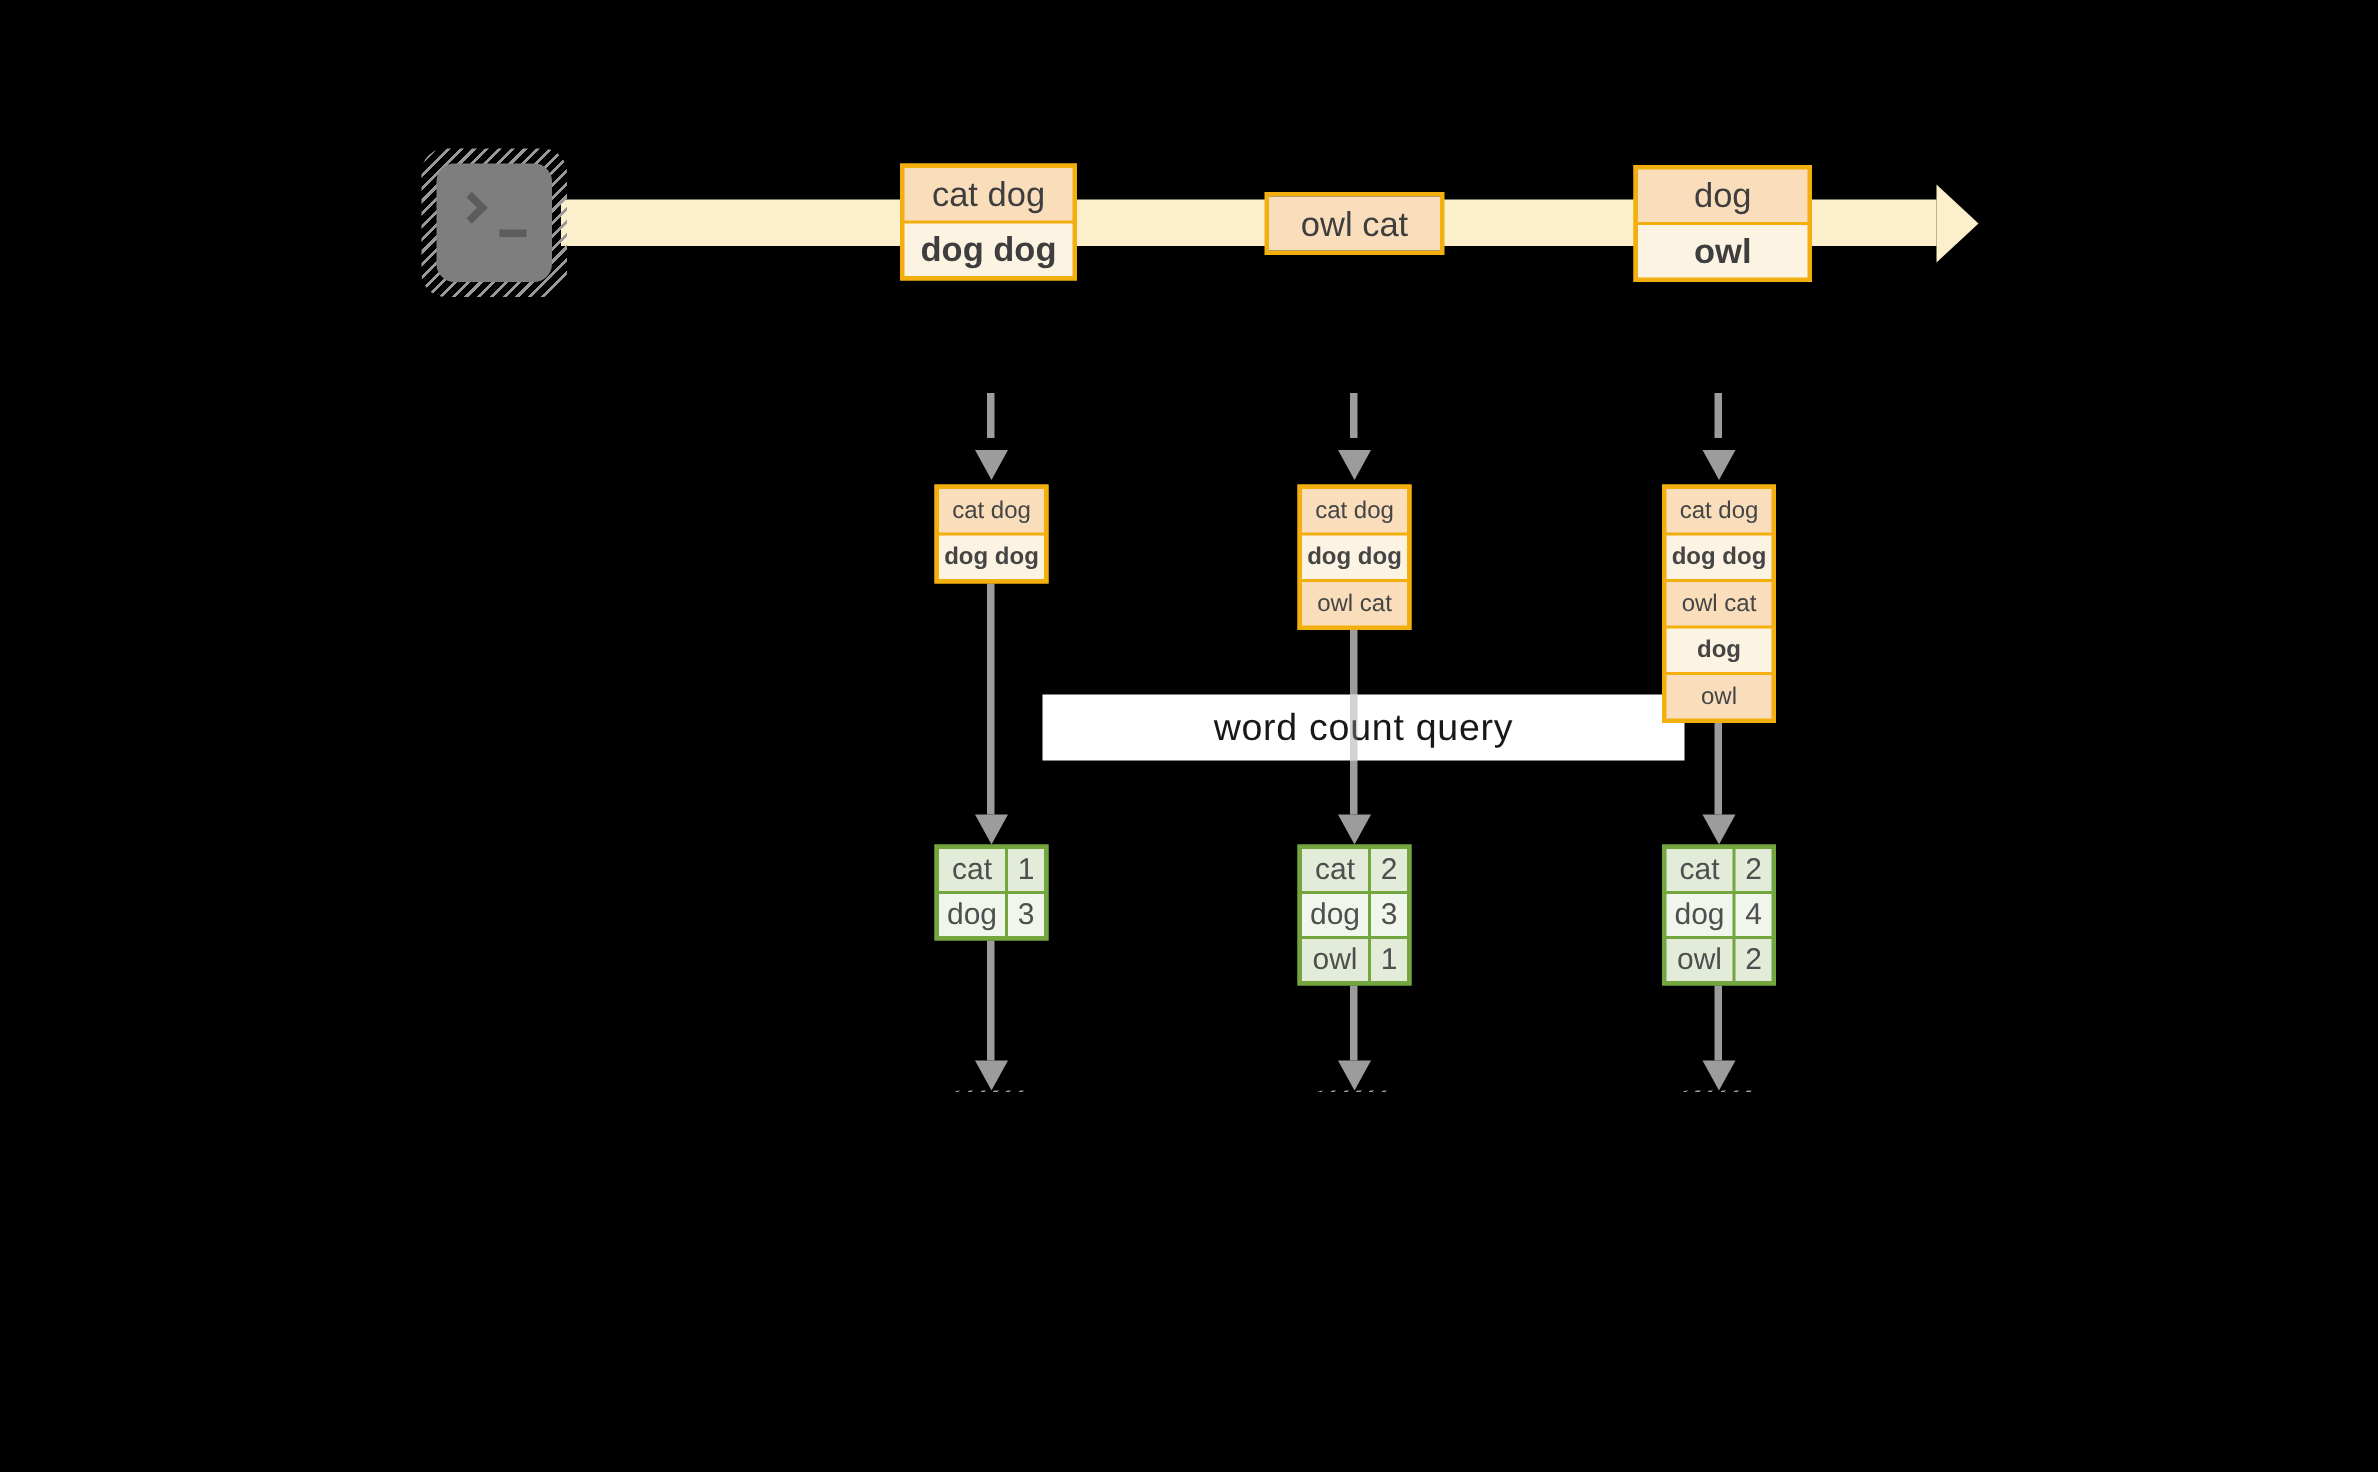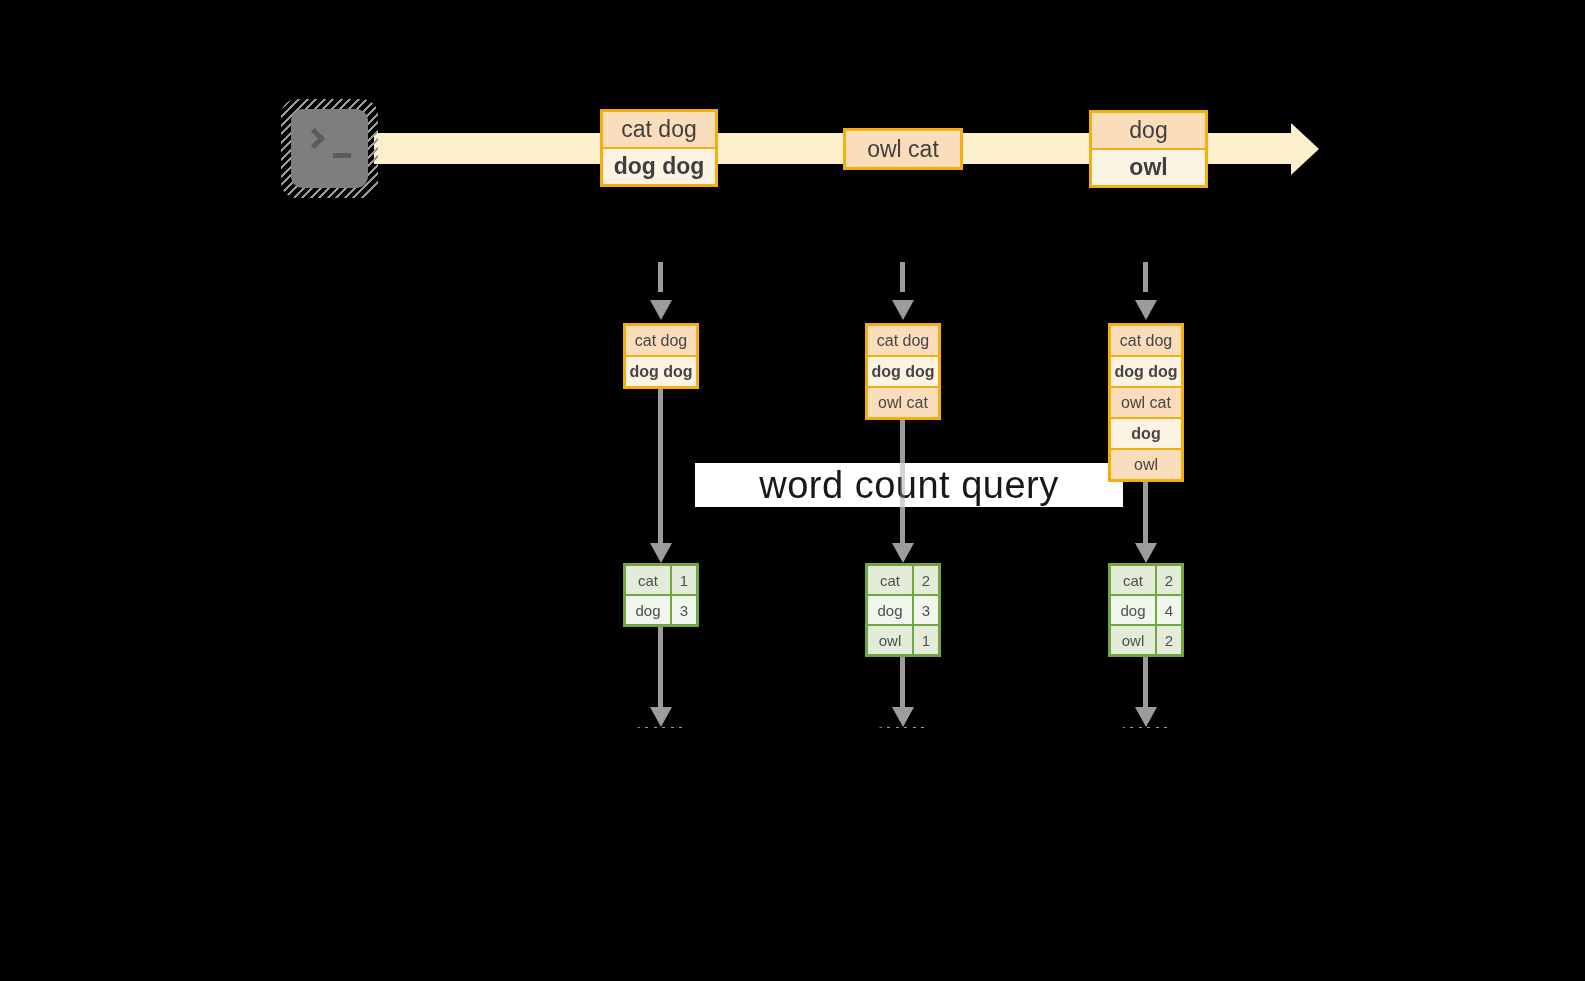--- a/index.html
+++ b/index.html
@@ -34,35 +34,35 @@
               font-size:23px;color:#3E3E3E;}
   .stack{position:absolute;display:grid;gap:2px;background:#F2AF0D;border:3px solid #F2AF0D;
          grid-auto-rows:29px;width:76px;top:323px;z-index:6;}
   .stack .cell{display:flex;align-items:center;justify-content:center;font-size:16px;color:#454545;}
   .row-peach{background:#FADEBC;}
   .row-cream{background:#FCF3E2;font-weight:bold;}
 
   
   .gtable{position:absolute;display:grid;grid-template-columns:44px 24px;grid-auto-rows:28px;gap:2px;
           background:#73A63F;border:3px solid #73A63F;width:76px;top:563px;z-index:3;}
-  .gtable .gcell{display:flex;align-items:center;justify-content:center;font-size:15px;color:#4F4F4F;text-align:right;}
+  .gtable .gcell{display:flex;align-items:center;justify-content:center;font-size:20px;color:#4F4F4F;text-align:right;}
   .g-dark{background:#E3EBD9;}
   .g-light{background:#F1F6EC;}
 
   
   .vline{position:absolute;width:5px;background:#9C9C9C;z-index:1;}
   .dashseg{position:absolute;width:5px;background:#9C9C9C;z-index:2;}
   .ahead{position:absolute;width:0;height:0;z-index:2;
          border-left:11px solid transparent;border-right:11px solid transparent;
          border-top:20px solid #9C9C9C;}
 
   
   .qbox{position:absolute;left:695px;top:463px;width:428px;height:44px;background:#FFFFFF;z-index:4;
         display:flex;align-items:center;justify-content:center;}
-  .qbox span{font-size:38px;color:#181818;letter-spacing:0.5px;}
+  .qbox span{font-size:25px;color:#181818;letter-spacing:0.5px;}
   .line-faint{position:absolute;left:900px;top:463px;width:5px;height:44px;
               background:rgba(150,150,150,0.42);z-index:5;}
 </style>
 </head>
 <body>
 
 <div id="canvas">
 
   <div class="band"></div>
   <div class="band-head"></div>

